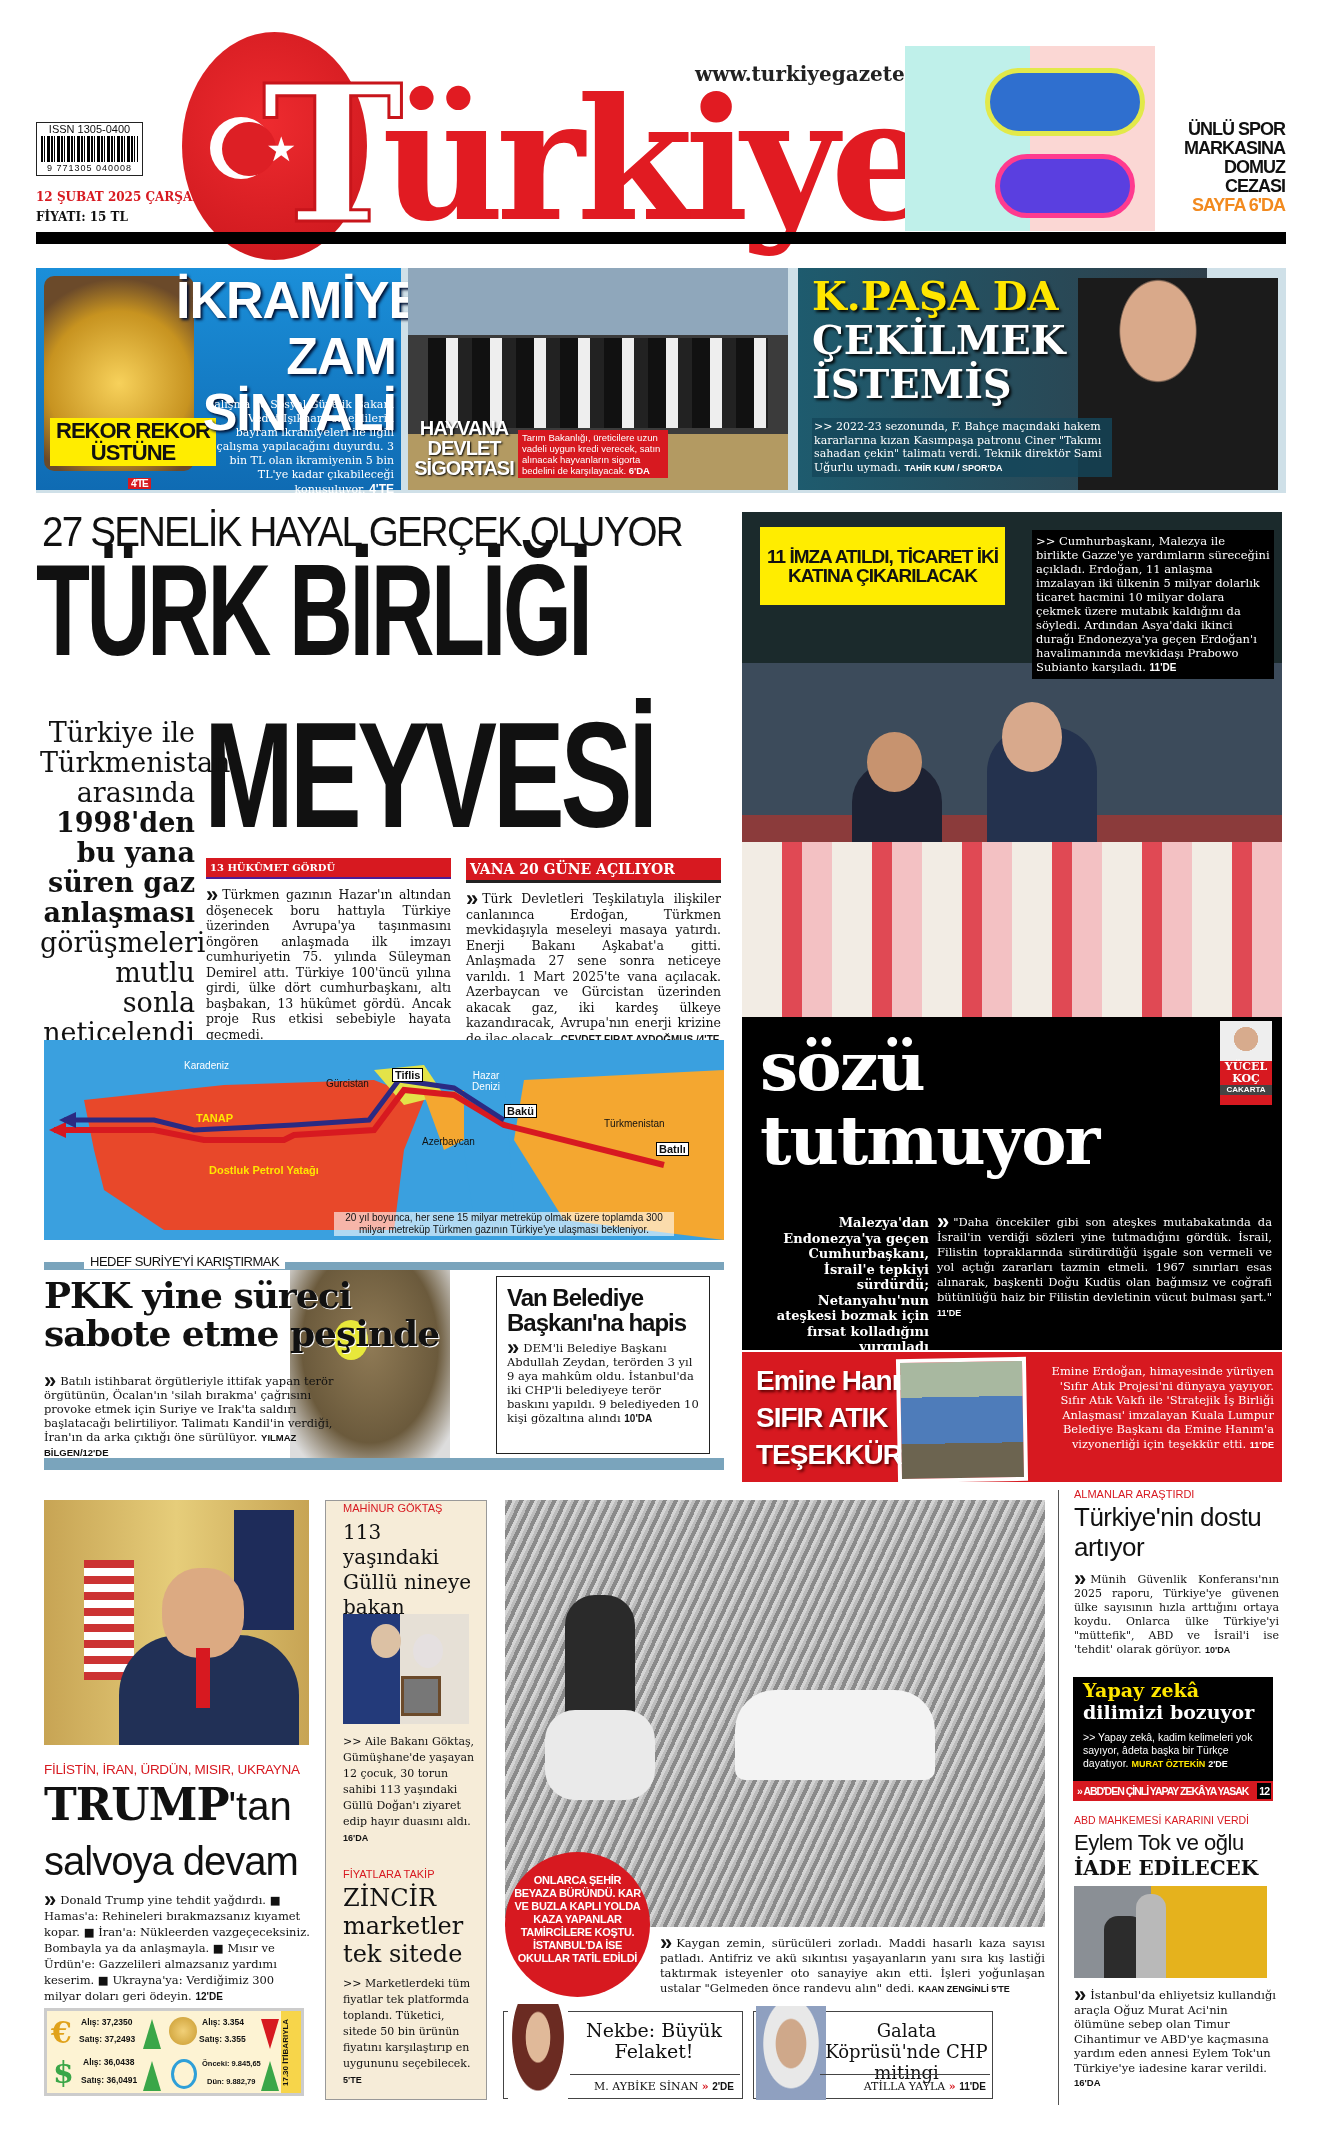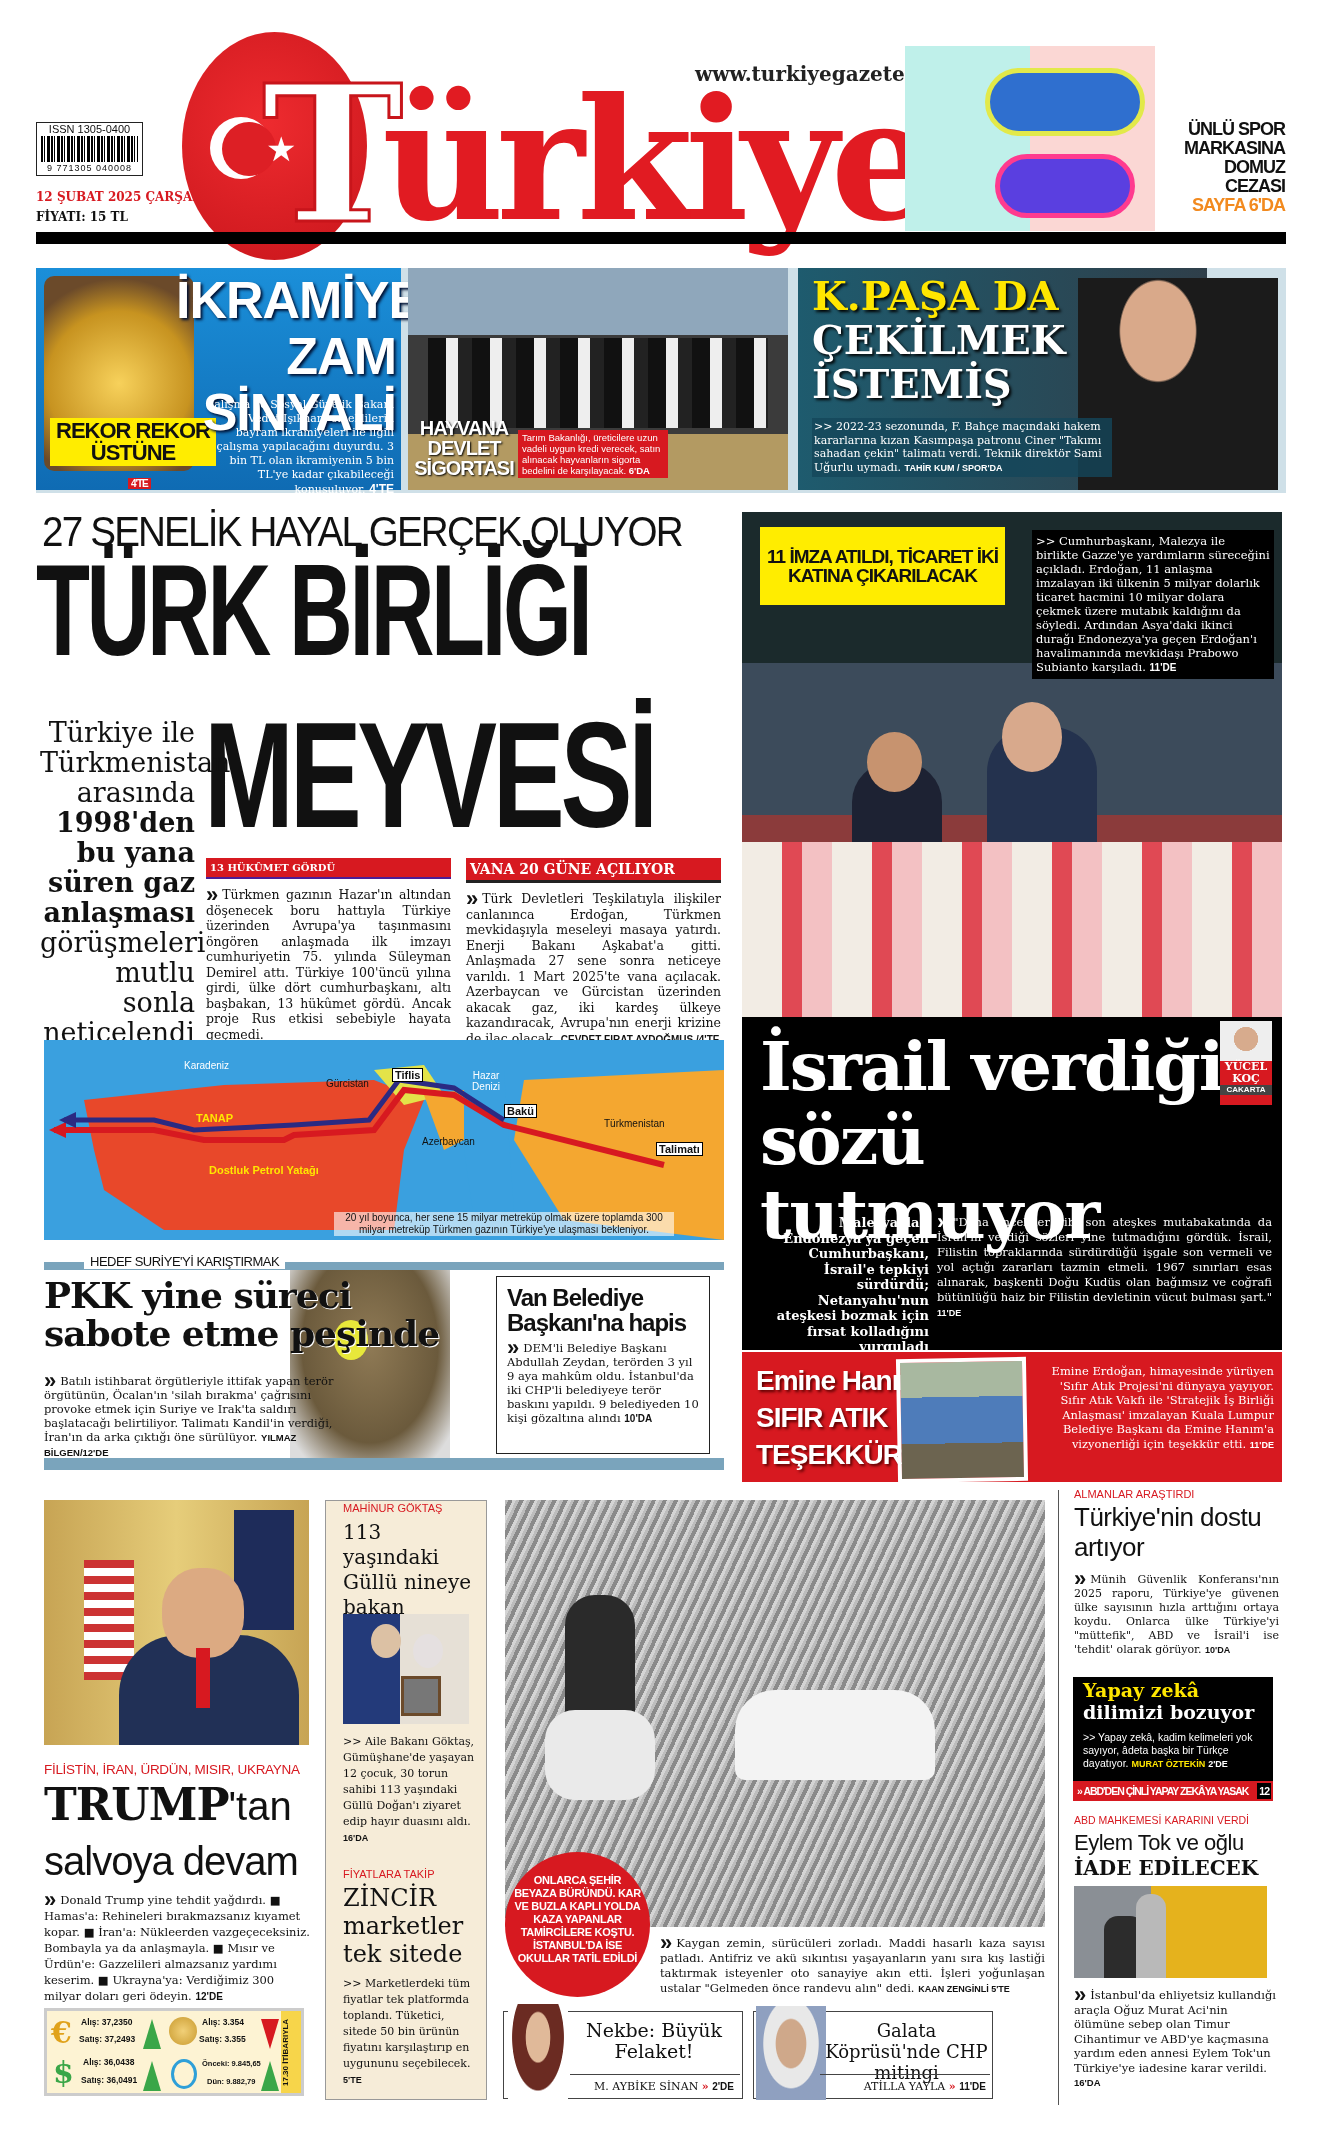--- a/index.html
+++ b/index.html
@@ -116,40 +116,39 @@
     <polygon points="5,90 22,82 22,98" fill="#d71920"></polygon>
     <polygon points="15,80 32,72 32,88" fill="#2b2a82"></polygon>
   </svg>
   <div class="abs sans" style="left:140px;top:20px;font-size:10px;color:#fff">Karadeniz</div>
   <div class="abs sans" style="left:282px;top:38px;font-size:10px">Gürcistan</div>
   <div class="abs sans" style="left:348px;top:28px;font-size:11px;font-weight:bold;background:#fff;border:1px solid #000;padding:0 2px">Tiflis</div>
   <div class="abs sans" style="left:422px;top:30px;width:40px;font-size:10px;color:#fff;text-align:center">Hazar Denizi</div>
   <div class="abs sans" style="left:460px;top:64px;font-size:11px;font-weight:bold;background:#fff;border:1px solid #000;padding:0 2px">Bakü</div>
   <div class="abs sans" style="left:378px;top:96px;font-size:10px">Azerbaycan</div>
   <div class="abs sans" style="left:560px;top:78px;font-size:10px">Türkmenistan</div>
-  <div class="abs sans" style="left:612px;top:102px;font-size:11px;font-weight:bold;background:#fff;border:1px solid #000;padding:0 2px">Talimatı</div>
+  <div class="abs sans" style="left:612px;top:102px;font-size:11px;font-weight:bold;background:#fff;border:1px solid #000;padding:0 2px">Batılı</div>
   <div class="abs sans" style="left:152px;top:72px;font-size:11px;font-weight:bold;color:#ffe600">TANAP</div>
   <div class="abs sans" style="left:165px;top:124px;font-size:11px;font-weight:bold;color:#ffe600">Dostluk Petrol Yatağı</div>
   <div class="abs sans" style="left:290px;top:172px;width:340px;font-size:10px;line-height:12px;text-align:center;background:rgba(255,255,255,.6)">20 yıl boyunca, her sene 15 milyar metreküp olmak üzere toplamda 300 milyar metreküp Türkmen gazının Türkiye'ye ulaşması bekleniyor.</div>
 </div>
 
 <div class="abs" style="left:742px;top:512px;width:540px;height:505px;background:linear-gradient(180deg,#1b2a2c 0 30%,#3c4b5b 30% 60%,#8b3b3b 60%)">
   <div class="abs" style="left:110px;top:250px;width:90px;height:250px;background:#1d2233;border-radius:40px 40px 0 0"></div>
   <div class="abs" style="left:245px;top:215px;width:110px;height:290px;background:#24324e;border-radius:45px 45px 0 0"></div>
   <div class="abs" style="left:260px;top:190px;width:60px;height:70px;background:#d8a98c;border-radius:50%"></div>
   <div class="abs" style="left:125px;top:220px;width:55px;height:60px;background:#c7936f;border-radius:50%"></div>
   <div class="abs" style="left:0;top:330px;width:540px;height:175px;background:repeating-linear-gradient(90deg,#f2ece4 0 40px,#e04954 40px 60px,#f3c1c3 60px 90px)"></div>
   <div class="abs" style="left:18px;top:15px;width:245px;background:#ffed00;padding:20px 6px">
     <div class="cond" style="font-size:19px;line-height:19px;text-align:center">11 İMZA ATILDI, TİCARET İKİ KATINA ÇIKARILACAK</div>
   </div>
   <p class="abs serif" style="left:290px;top:18px;width:242px;background:#000;color:#fff;font-size:11.5px;line-height:14px;padding:4px"><span>&gt;&gt; Cumhurbaşkanı, Malezya ile birlikte Gazze'ye yardımların süreceğini açıkladı. Erdoğan, 11 anlaşma imzalayan iki ülkenin 5 milyar dolarlık ticaret hacmini 10 milyar dolara çekmek üzere mutabık kaldığını da söyledi. Ardından Asya'daki ikinci durağı Endonezya'ya geçen Erdoğan'ı havalimanında mevkidaşı Prabowo Subianto karşıladı.</span> <b class="ref" style="font-size:10px">11'DE</b></p>
 </div>
 <div class="abs" style="left:742px;top:1017px;width:540px;height:333px;background:#000">
   <div class="abs serif" style="left:18px;top:12px;color:#fff;font-weight:bold;font-size:68px;line-height:74px;letter-spacing:-2px">
-    <div>İsrail verdiği</div>
       <div>sözü tutmuyor</div>
   </div>
   <div class="abs" style="left:478px;top:4px;width:52px;height:84px;background:#d71920;text-align:center">
     <div style="height:40px;background:radial-gradient(circle at 50% 45%,#d7ab8d 0 35%,#eee 36%)"></div>
     <div class="serif" style="color:#fff;font-weight:bold;font-size:11px;line-height:12px">YÜCEL</div>
     <div class="serif" style="color:#fff;font-weight:bold;font-size:11px;line-height:12px">KOÇ</div>
     <div class="sans" style="background:#444;color:#fff;font-weight:bold;font-size:8px;line-height:10px">CAKARTA</div>
   </div>
   <p class="abs serif" style="left:22px;top:198px;width:165px;color:#fff;font-weight:bold;font-size:13px;line-height:15.5px;text-align:right">Malezya'dan Endonezya'ya geçen Cumhurbaşkanı, İsrail'e tepkiyi sürdürdü; Netanyahu'nun ateşkesi bozmak için fırsat kolladığını vurguladı</p>
   <p class="abs serif" style="left:195px;top:198px;width:335px;color:#fff;font-size:11.5px;line-height:15px;text-align:justify"><span class="q" style="color:#fff">»</span><span>"Daha öncekiler gibi son ateşkes mutabakatında da İsrail'in verdiği sözleri yine tutmadığını gördük. İsrail, Filistin topraklarında sürdürdüğü işgale son vermeli ve yol açtığı zararları tazmin etmeli. 1967 sınırları esas alınarak, başkenti Doğu Kudüs olan bağımsız ve coğrafi bütünlüğü haiz bir Filistin devletinin vücut bulması şart."</span> <b class="ref" style="font-size:9px">11'DE</b></p>

